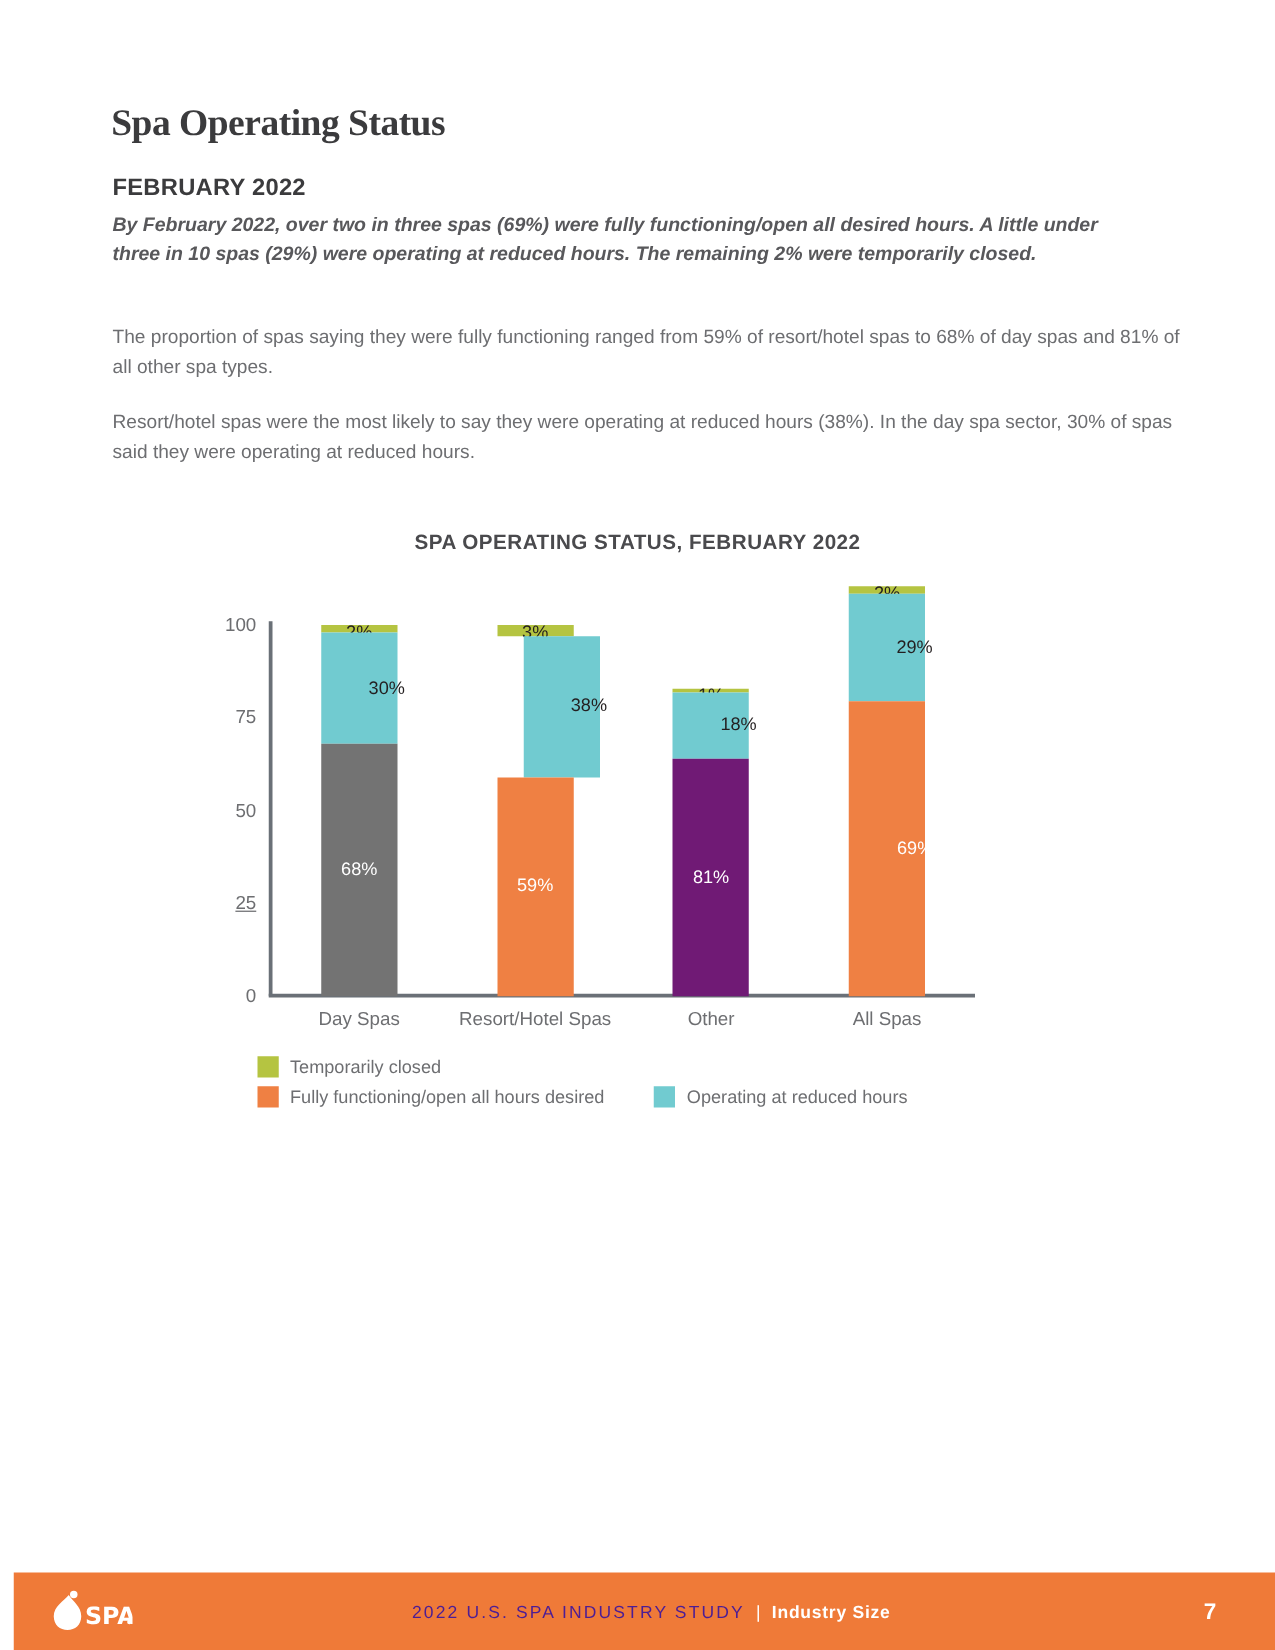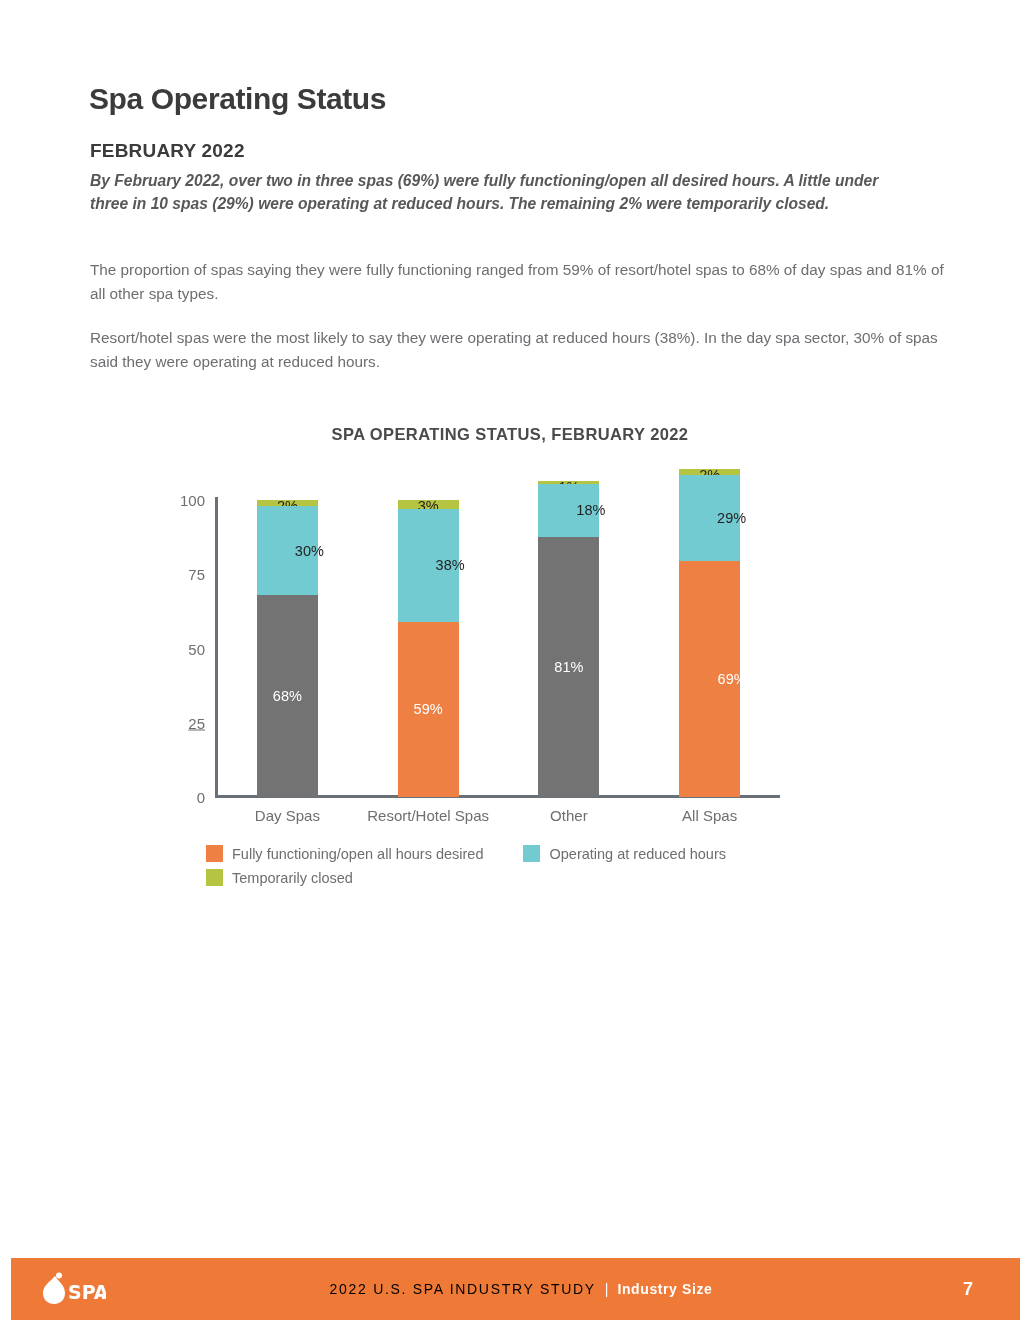--- a/index.html
+++ b/index.html
@@ -20,21 +20,21 @@
   
   .content { position: absolute; left: 89px; top: 0; width: 860px; }
 
   .page-title {
     position: absolute;
     left: 0; top: 82px;
     font-size: 30px;
     font-weight: bold;
     letter-spacing: -0.4px;
     color: #3b3b3d;
-    font-family: Liberation Sans, sans-serif;
+    font-family: Liberation Serif, serif;
   }
   .page-subtitle {
     position: absolute;
     left: 1px; top: 140px;
     font-size: 19px;
     font-weight: bold;
     letter-spacing: 0.2px;
     color: #3b3b3d;
   }
   .lead {
@@ -174,21 +174,21 @@
     left: 0; top: 0;
     width: 1020px; height: 62px;
     display: flex;
     align-items: center;
     justify-content: center;
     gap: 9px;
   }
   .footer-study {
     font-size: 14px;
     letter-spacing: 1.7px;
-    color: #000000;
+    color: #4c1d95;
   }
   .footer-sep { font-size: 14px; color: #ffffff; }
   .footer-section {
     font-size: 14px;
     font-weight: bold;
     letter-spacing: 0.6px;
     color: #ffffff;
   }
   .footer-page {
     position: absolute;
@@ -236,35 +236,35 @@
             <span>30%</span>
           </div>
           <div class="seg seg-full" style="height: 201.96px; background: #737373;">
             <span>68%</span>
           </div>
         </div>
         <div class="bar" style="left: 180.625px;">
           <div class="seg seg-closed" style="height: 8.91px; background: rgb(181, 196, 65);">
             <span>3%</span>
           </div>
-          <div class="seg seg-reduced" style="height: 112.86px; background: rgb(113, 203, 208);">
+          <div class="seg seg-reduced" style="height: 112.86px; background: rgb(113, 203, 208); margin-left: 21px;">
             <span>38%</span>
           </div>
           <div class="seg seg-full" style="height: 175.23px; background: rgb(239, 128, 67);">
             <span>59%</span>
           </div>
         </div>
         <div class="bar" style="left: 321.375px;">
           <div class="seg seg-closed" style="height: 2.97px; background: rgb(181, 196, 65);">
             <span>1%</span>
           </div>
           <div class="seg seg-reduced" style="height: 53.46px; background: rgb(113, 203, 208);">
             <span>18%</span>
           </div>
-          <div class="seg seg-full" style="height: 260px; background: #737373;">
+          <div class="seg seg-full" style="height: 190px; background: #701a75;">
             <span>81%</span>
           </div>
         </div>
         <div class="bar" style="left: 462.125px;">
           <div class="seg seg-closed" style="height: 5.94px; background: rgb(181, 196, 65);">
             <span>2%</span>
           </div>
           <div class="seg seg-reduced" style="height: 86.13px; background: rgb(113, 203, 208);">
             <span>29%</span>
           </div>
@@ -275,33 +275,33 @@
       </div>
     <div id="xlabels">
         <div class="xlabel" style="left: 217px; width: 140.75px;">Day Spas</div>
         <div class="xlabel" style="left: 357.75px; width: 140.75px;">Resort/Hotel Spas</div>
         <div class="xlabel" style="left: 498.5px; width: 140.75px;">Other</div>
         <div class="xlabel" style="left: 639.25px; width: 140.75px;">All Spas</div>
       </div>
     <div class="legend" id="legend">
         <div class="legend-row">
           <div class="legend-item">
+            <span class="swatch" style="background: rgb(181, 196, 65);"></span>
+            <span class="legend-text">Temporarily closed</span>
+          </div>
+        </div>
+        <div class="legend-row">
+          <div class="legend-item">
             <span class="swatch" style="background: rgb(239, 128, 67);"></span>
             <span class="legend-text">Fully functioning/open all hours desired</span>
           </div>
           <div class="legend-gap"></div>
           <div class="legend-item">
             <span class="swatch" style="background: rgb(113, 203, 208);"></span>
             <span class="legend-text">Operating at reduced hours</span>
-          </div>
-        </div>
-        <div class="legend-row">
-          <div class="legend-item">
-            <span class="swatch" style="background: rgb(181, 196, 65);"></span>
-            <span class="legend-text">Temporarily closed</span>
           </div>
         </div>
       </div>
   </div>
 
   <div class="footer">
     <div class="footer-logo">
       <svg width="68" height="34" viewBox="0 0 68 34">
         <path d="M17 4 C13 9, 5 13, 5 21 C5 28, 10 32, 16 32 C22 32, 27 28, 27 21 C27 13, 20 9, 17 4 Z" fill="#ffffff"></path>
         <circle cx="21" cy="3.5" r="3" fill="#ffffff"></circle>

